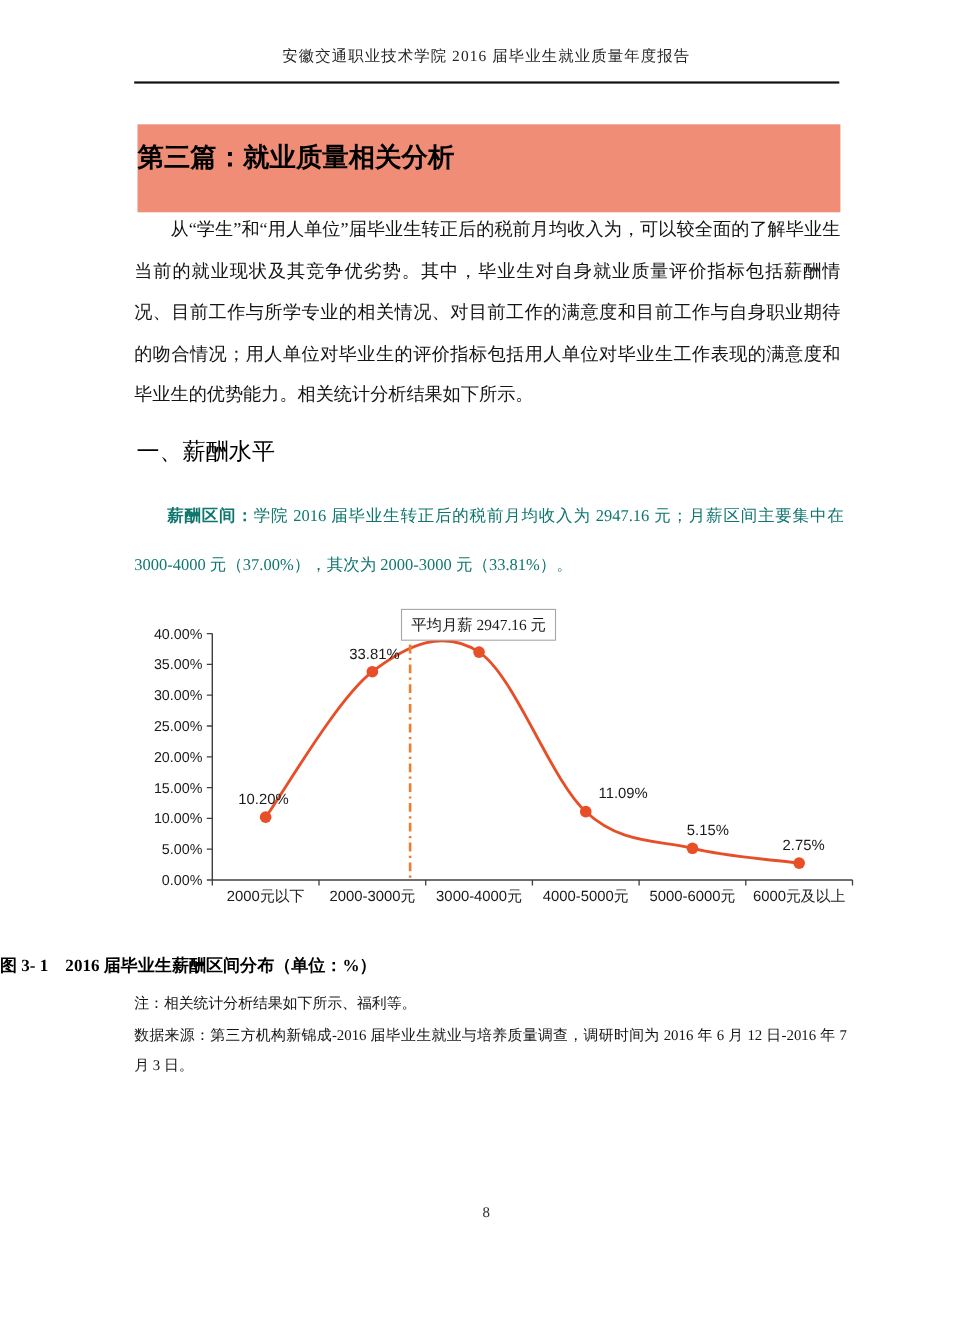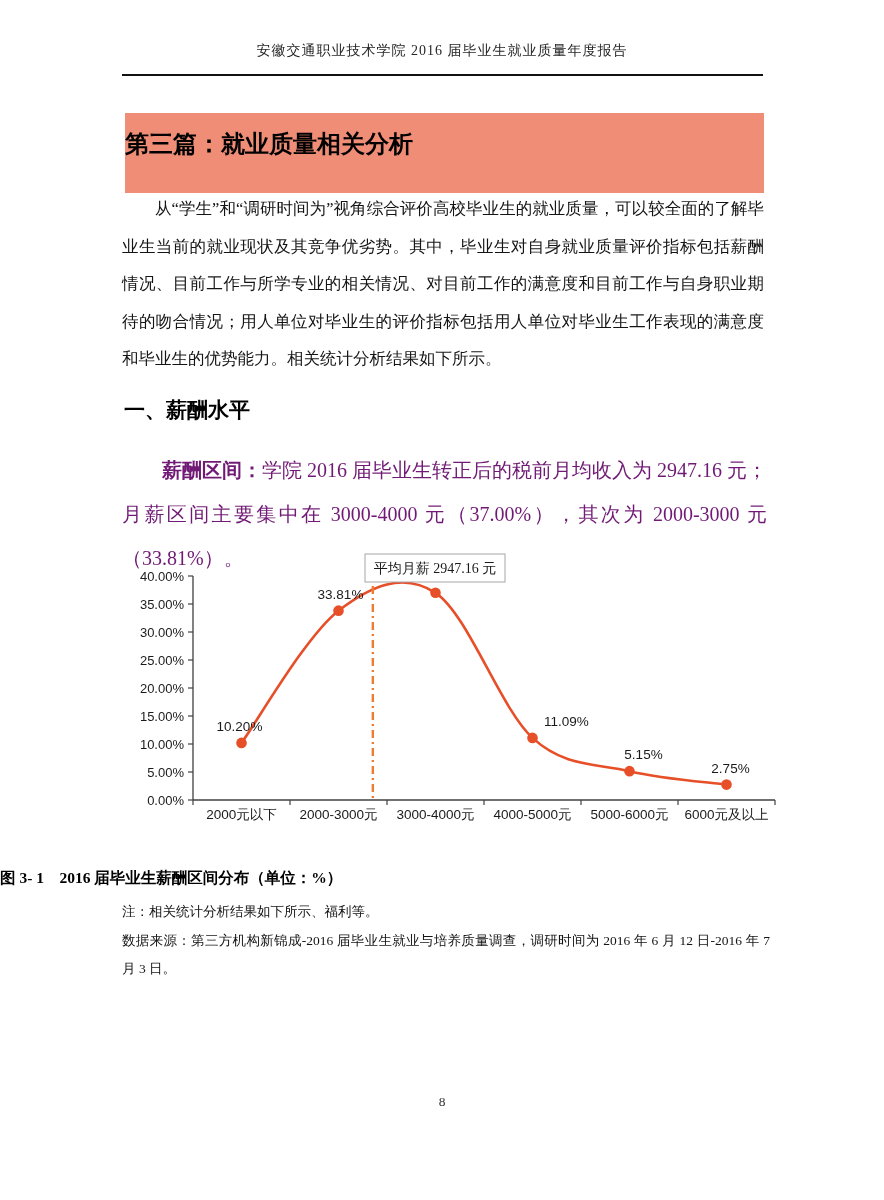--- a/index.html
+++ b/index.html
@@ -24,26 +24,26 @@
     font-weight:bold; font-size:24px; color:#000;
   }
   .intro {
     position:absolute; top:190px; left:122px; width:642px;
     font-size:16.5px; line-height:37.5px; text-align:justify; text-indent:2em;
     color:#141414;
   }
   .section-heading {
     position:absolute; top:396px; left:124px;
     font-family:"Liberation Sans","DejaVu Sans",sans-serif;
-    font-weight:bold; font-size:21px; color:#000;
+    font-weight:normal; font-size:21px; color:#000;
   }
   .salary-para {
     position:absolute; top:448px; left:122px; width:645px;
-    font-size:20px; line-height:44px; text-align:justify; text-indent:2em;
-    color:#701a75;
+    font-size:15px; line-height:44px; text-align:justify; text-indent:2em;
+    color:#0f766e;
   }
   .salary-para .lead { font-weight:bold; }
   .chart {
     position:absolute; top:542px; left:118px; width:680px; height:300px;
   }
   .figure-caption {
     position:absolute; top:868px; left:0; width:100%;
     text-align:left; font-weight:bold; font-size:15.5px; color:#000;
   }
   .notes {
@@ -60,21 +60,21 @@
 
 <div class="page">
 
   <div class="header-title">安徽交通职业技术学院 2016 届毕业生就业质量年度报告</div>
   <div class="header-rule"></div>
 
   <div class="banner" style="background: rgb(239, 141, 118);">
     <div class="banner-title">第三篇：就业质量相关分析</div>
   </div>
 
-  <div class="intro">从“学生”和“调研时间为”视角综合评价高校毕业生的就业质量，可以较全面的了解毕业生当前的就业现状及其竞争优劣势。其中，毕业生对自身就业质量评价指标包括薪酬情况、目前工作与所学专业的相关情况、对目前工作的满意度和目前工作与自身职业期待的吻合情况；用人单位对毕业生的评价指标包括用人单位对毕业生工作表现的满意度和毕业生的优势能力。相关统计分析结果如下所示。</div>
+  <div class="intro">从“学生”和“用人单位”届毕业生转正后的税前月均收入为，可以较全面的了解毕业生当前的就业现状及其竞争优劣势。其中，毕业生对自身就业质量评价指标包括薪酬情况、目前工作与所学专业的相关情况、对目前工作的满意度和目前工作与自身职业期待的吻合情况；用人单位对毕业生的评价指标包括用人单位对毕业生工作表现的满意度和毕业生的优势能力。相关统计分析结果如下所示。</div>
 
   <div class="section-heading">一、薪酬水平</div>
 
   <div class="salary-para"><span class="lead">薪酬区间：</span><span>学院 2016 届毕业生转正后的税前月均收入为 2947.16 元；月薪区间主要集中在 3000-4000 元（37.00%），其次为 2000-3000 元（33.81%）。</span></div>
 
   <div class="chart"><svg viewBox="0 0 680 300" width="680" height="300">
         <line x1="75" y1="34" x2="75" y2="258" stroke="#404040" stroke-width="1.3"></line>
         <line x1="75" y1="258" x2="657" y2="258" stroke="#404040" stroke-width="1.3"></line>
         <line x1="70" y1="34" x2="75" y2="34" stroke="#404040" stroke-width="1.2"></line>
         <text x="66" y="38.5" text-anchor="end" font-size="13" font-family="&quot;Liberation Sans&quot;,&quot;DejaVu Sans&quot;,sans-serif" fill="#1a1a1a">40.00%</text>

